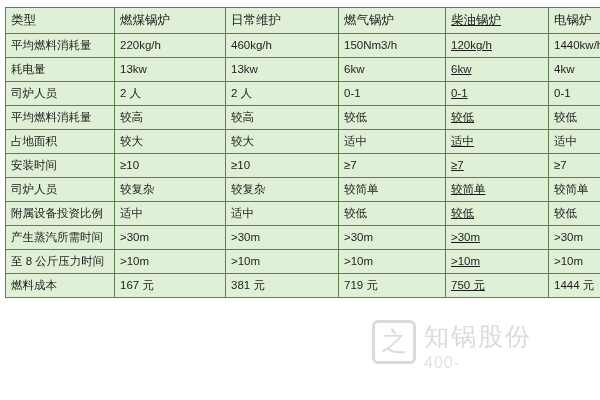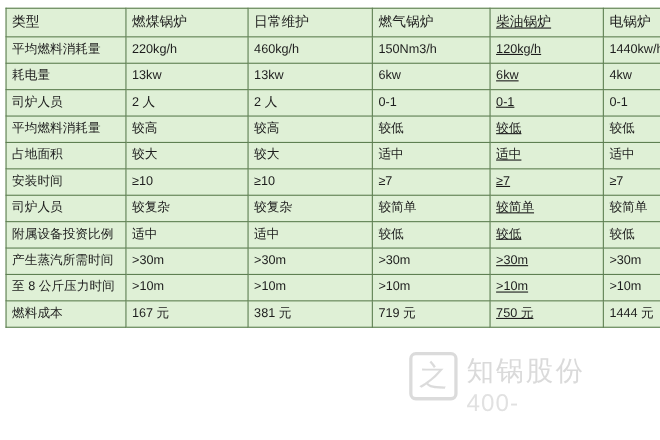--- a/index.html
+++ b/index.html
@@ -89,21 +89,21 @@
     font-size: 25px;
     letter-spacing: 2px;
     color: #bdbdbd;
     font-family: "Liberation Sans", sans-serif;
     white-space: nowrap;
   }
   .wm-phone {
     position: absolute;
     left: 52px;
     top: 36px;
-    font-size: 22px;
+    font-size: 16px;
     letter-spacing: 1px;
     color: #c9c9c9;
     font-family: "Liberation Sans", sans-serif;
     white-space: nowrap;
   }
 </style>
 </head>
 <body>
 
 <div class="page">

